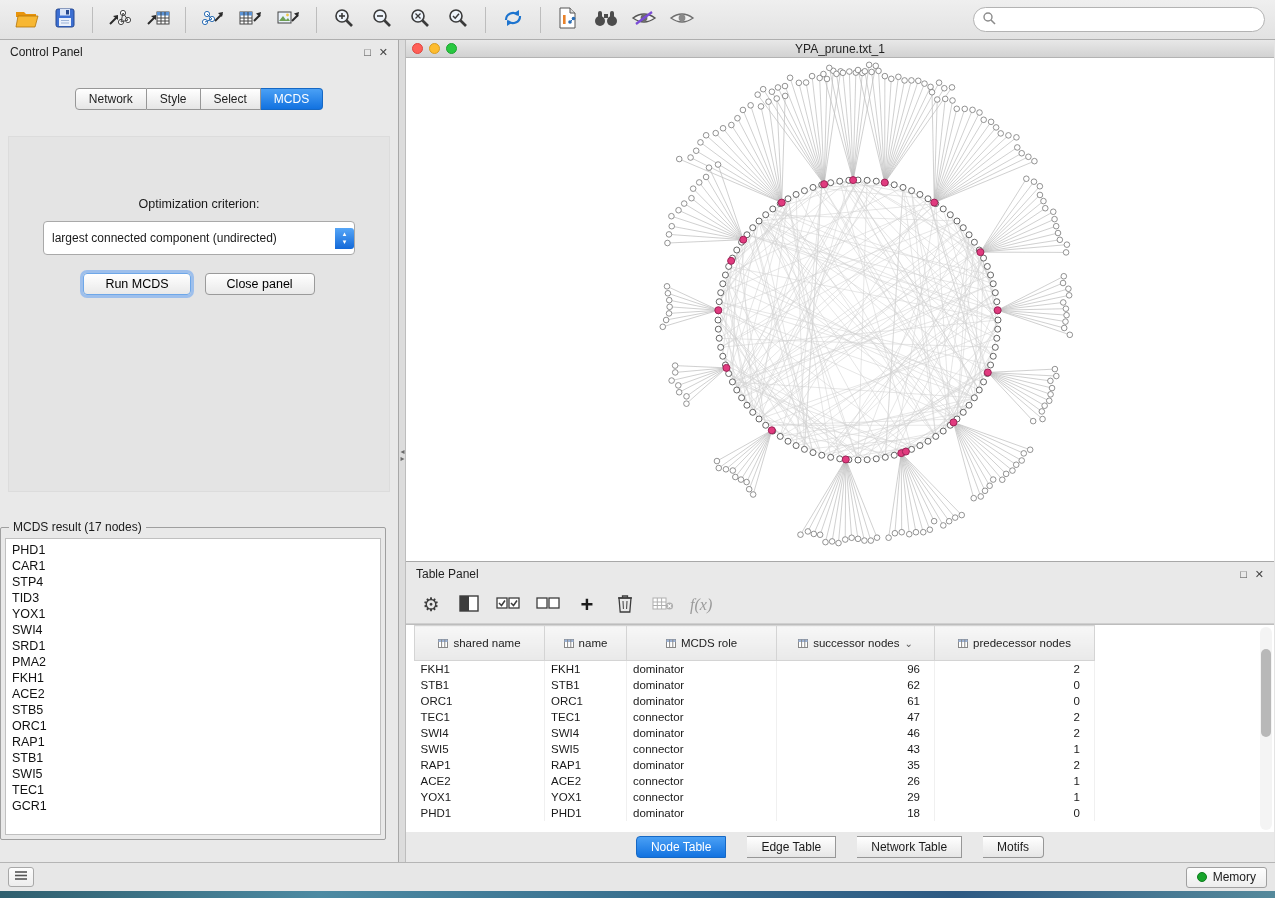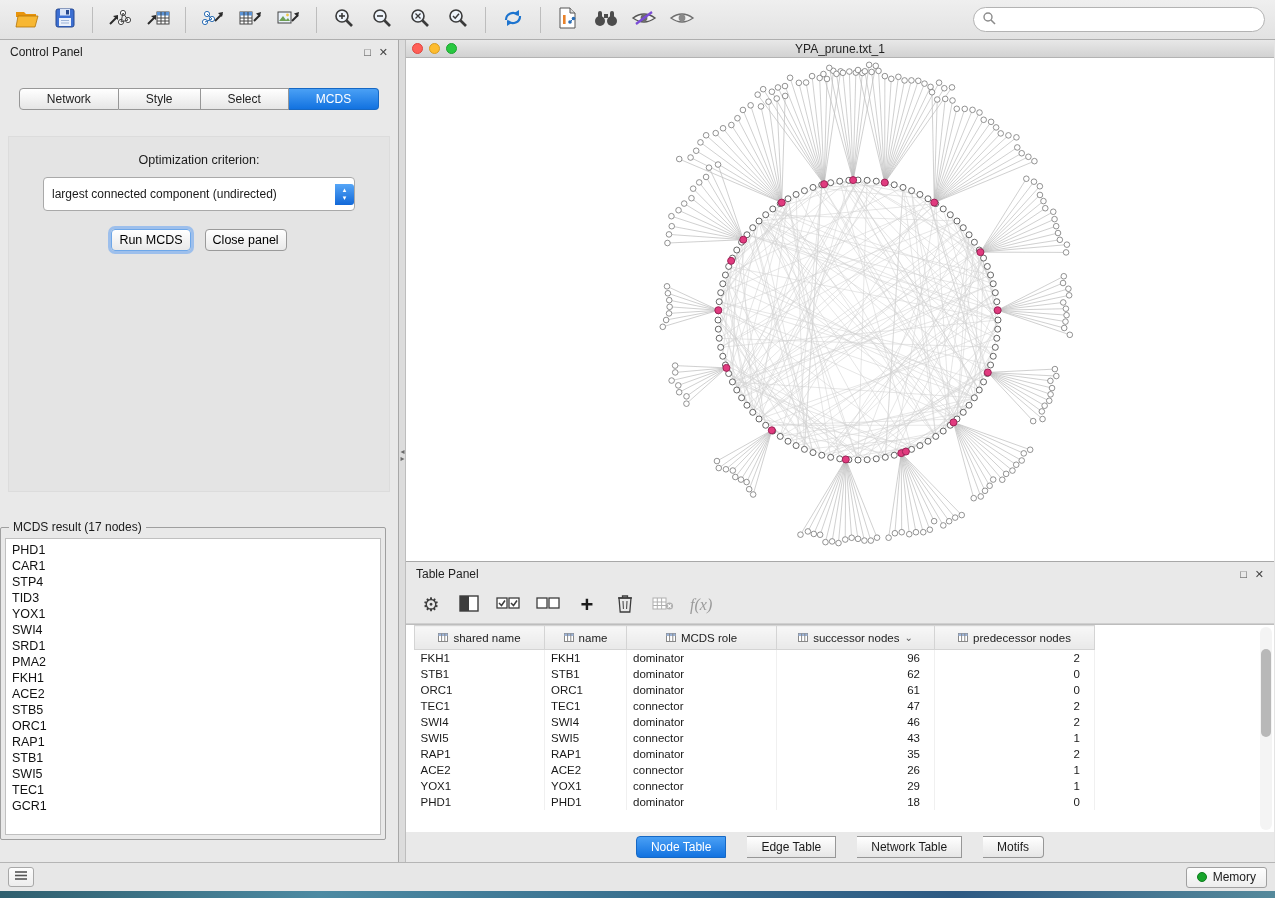--- a/index.html
+++ b/index.html
@@ -22,34 +22,34 @@
   .splitter .arrows { position:absolute; top:408px; left:0; font-size:8px; color:#6b6b6b; line-height:7px; text-align:center; width:7px; }
   .right-area { width:868px; display:flex; flex-direction:column; }
 
   .panel-header { height:24px; display:flex; align-items:center; padding:0 10px; font-size:12px; color:#222; }
   .panel-header .win-btns { margin-left:auto; display:flex; gap:8px; color:#444; font-size:11px; }
   .win-glyph { cursor:pointer; }
 
   
   .cp-tabs { display:flex; justify-content:center; margin-top:4px; }
   .cp-tab { background:linear-gradient(#ffffff,#e6e6e6); border:1px solid #979797; border-left:none;
-            padding:3px 27px; font-size:12px; color:#222; cursor:pointer; }
+            padding:3px 13px; font-size:12px; color:#222; cursor:pointer; }
   .cp-tab:first-child { border-left:1px solid #979797; border-radius:4px 0 0 4px; }
   .cp-tab.active { background:linear-gradient(#4aa0f5,#1272e0); color:#fff; border-color:#1668c4; border-radius:0 4px 4px 0; }
   .cp-inner { height:356px; background:#e4e4e4; margin:6px 8px 0 8px; border:1px solid #dcdcdc;
               display:flex; flex-direction:column; align-items:center; padding-top:16px; }
-  .opt-label { font-size:12.5px; margin-bottom:10px; }
+  .opt-label { font-size:12.5px; margin-bottom:10px;margin-top:44px; }
   .dropdown { width:312px; height:34px; background:#fff; border:1px solid #a9a9a9; border-radius:4px;
               display:flex; align-items:center; cursor:pointer; }
   .dropdown .dd-text { flex:1; padding:0 8px; font-size:12px; white-space:nowrap; }
   .dd-stepper { width:19px; height:21px; border-radius:0 3px 3px 0; background:linear-gradient(#56a6f7,#1268d8);
                 color:#fff; font-size:7px; line-height:8px; display:flex; flex-direction:column; align-items:center; justify-content:center; }
   .btn-row { display:flex; gap:14px; margin-top:18px; }
   .mac-btn { background:linear-gradient(#ffffff,#e9e9e9); border:1px solid #9a9a9a; border-radius:4px;
-             padding:3px 7px; font-size:12.5px; cursor:pointer; font-family:"Liberation Sans",sans-serif; }
+             padding:3px 21px; font-size:12.5px; cursor:pointer; font-family:"Liberation Sans",sans-serif; }
   .mac-btn.focused { border-color:#6ea7e8; box-shadow:0 0 0 3px rgba(98,161,242,.55); }
 
   fieldset.result-box { margin:8px 12px 22px 0; flex:1; border:1px solid #9f9f9f; border-radius:2px; padding:4px;
                         display:flex; flex-direction:column; background:#e9e9e9; }
   fieldset.result-box legend { font-size:12px; padding:0 4px; margin-left:4px; }
   .result-list { flex:1; background:#fff; border:1px solid #c0c0c0; overflow:hidden; padding:3px 6px; }
   .mcds-item { font-size:12.5px; line-height:16px; color:#111; }
 
   
   .network-window { height:522px; background:#fff; border-bottom:1px solid #a8a8a8; display:flex; flex-direction:column; }
@@ -66,21 +66,21 @@
   
   .table-panel { height:300px; background:#e9e9e9; display:flex; flex-direction:column; }
   .tp-toolbar { height:38px; background:#e9e9e9; border-bottom:1px solid #cfcfcf; display:flex; align-items:center;
                 padding:0 14px; gap:16px; }
   .tp-icon { display:flex; align-items:center; justify-content:center; min-width:22px; height:24px; cursor:pointer; }
   .gear-glyph { font-size:19px; color:#3d3d3d; }
   .plus-glyph { font-size:22px; font-weight:bold; color:#1c1c1c; line-height:20px; }
   .fx-glyph { font-family:"Liberation Serif", serif; font-style:italic; font-size:16px; color:#9a9a9a; }
   .table-area { flex:1; background:#fff; position:relative; overflow:hidden; border-top:1px solid #bdbdbd; }
   table.node-table { border-collapse:collapse; margin-left:8px; table-layout:fixed; }
-  .node-table th { height:24px; background:linear-gradient(#f7f7f7,#e9e9e9); border:1px solid #d4d4d4;
+  .node-table th { height:35px; background:linear-gradient(#f7f7f7,#e9e9e9); border:1px solid #d4d4d4;
                    font-weight:normal; font-size:11.5px; color:#222; text-align:right; position:relative; white-space:nowrap; }
   .node-table td { height:16px; font-size:11.5px; padding:0 6px; border-right:1px solid #f0f0f0; white-space:nowrap; }
   .node-table td.num { text-align:right; padding-right:14px; }
   .th-inner { display:flex; align-items:center; justify-content:center; gap:5px; }
   .hdr-grid-icon svg { display:block; }
   .sort-arrow { font-size:10px; color:#555; }
   .v-scroll { position:absolute; right:2px; top:2px; bottom:2px; width:12px; background:#f4f4f4; border-radius:6px; }
   .v-thumb { position:absolute; right:1px; top:22px; width:10px; height:88px; background:#b8b8b8; border-radius:5px; }
   .tp-tabs { height:30px; display:flex; justify-content:center; align-items:center; background:#e9e9e9;gap:21px; }
   .tp-tab { background:linear-gradient(#ffffff,#e6e6e6); border:1px solid #979797; border-left:none;

